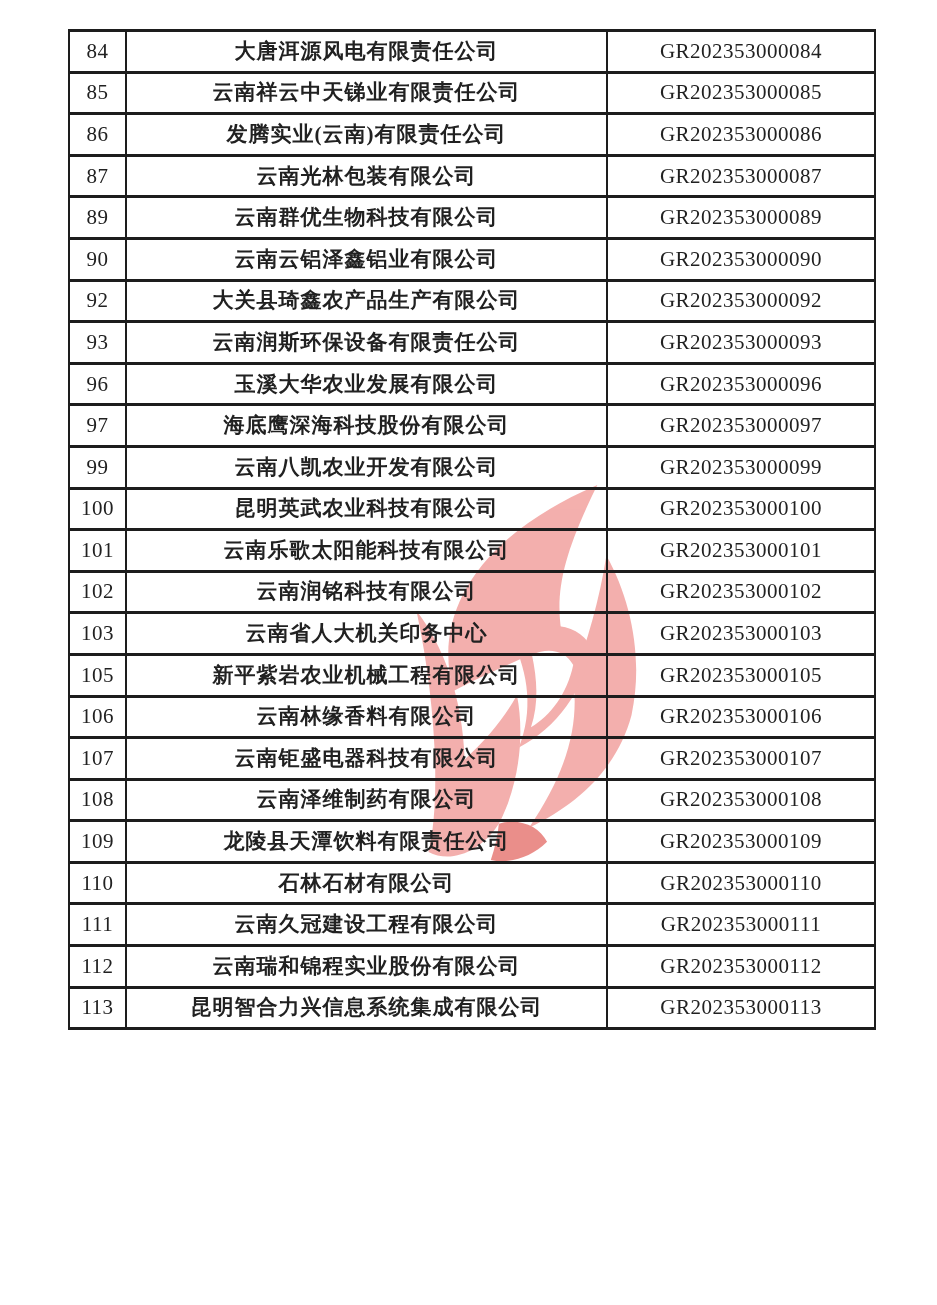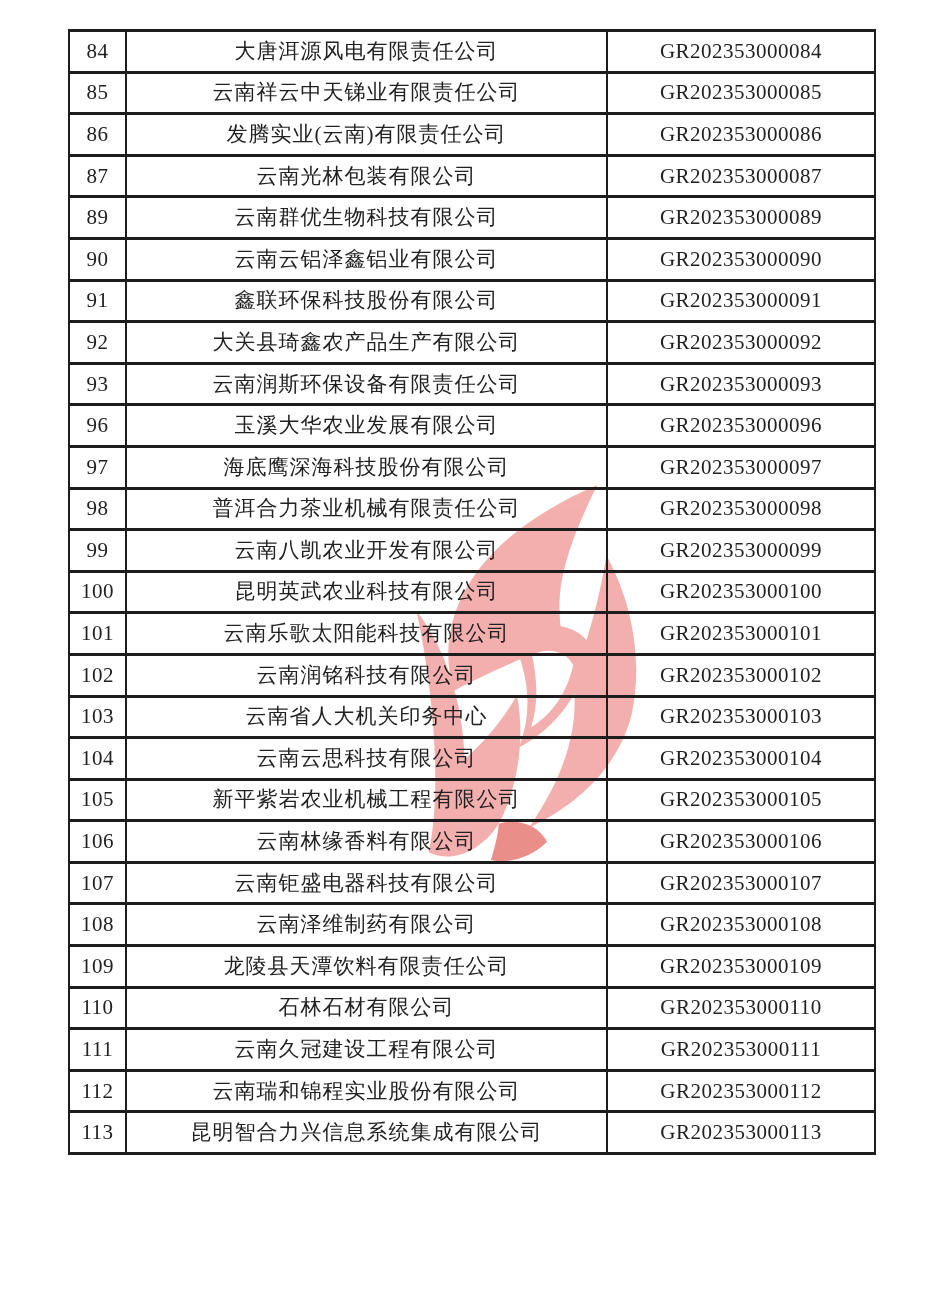--- a/index.html
+++ b/index.html
@@ -43,21 +43,21 @@
     height: 38.6px;
     font-size: 21px;
     line-height: 1.1;
     white-space: nowrap;
     overflow: hidden;
   }
   col.c1 { width: 57px; }
   col.c2 { width: 481px; }
   col.c3 { width: 268px; }
   td.cell-no { letter-spacing: 0.5px; }
-  td.cell-company { letter-spacing: 1px; }
+  td.cell-company { letter-spacing: 1px; font-weight: bold; }
   td.cell-cert { letter-spacing: 0.5px; }
 </style>
 </head>
 <body>
 
 <svg class="watermark" viewBox="0 0 240 396" aria-hidden="true">
   <g opacity="0.88">
 
     <path d="M43,218 C22,146 62,66 186,13 C152,82 142,122 152,168 C114,184 72,202 43,218 Z" fill="#f2a5a2"></path>
 
@@ -103,50 +103,40 @@
         <td class="cell-no">89</td>
         <td class="cell-company">云南群优生物科技有限公司</td>
         <td class="cell-cert">GR202353000089</td>
       </tr>
       <tr>
         <td class="cell-no">90</td>
         <td class="cell-company">云南云铝泽鑫铝业有限公司</td>
         <td class="cell-cert">GR202353000090</td>
       </tr>
       <tr>
-        <td class="cell-no">91</td>
-        <td class="cell-company">鑫联环保科技股份有限公司</td>
-        <td class="cell-cert">GR202353000091</td>
-      </tr>
-      <tr>
         <td class="cell-no">92</td>
         <td class="cell-company">大关县琦鑫农产品生产有限公司</td>
         <td class="cell-cert">GR202353000092</td>
       </tr>
       <tr>
         <td class="cell-no">93</td>
         <td class="cell-company">云南润斯环保设备有限责任公司</td>
         <td class="cell-cert">GR202353000093</td>
       </tr>
       <tr>
         <td class="cell-no">96</td>
         <td class="cell-company">玉溪大华农业发展有限公司</td>
         <td class="cell-cert">GR202353000096</td>
       </tr>
       <tr>
         <td class="cell-no">97</td>
         <td class="cell-company">海底鹰深海科技股份有限公司</td>
         <td class="cell-cert">GR202353000097</td>
       </tr>
       <tr>
-        <td class="cell-no">98</td>
-        <td class="cell-company">普洱合力茶业机械有限责任公司</td>
-        <td class="cell-cert">GR202353000098</td>
-      </tr>
-      <tr>
         <td class="cell-no">99</td>
         <td class="cell-company">云南八凯农业开发有限公司</td>
         <td class="cell-cert">GR202353000099</td>
       </tr>
       <tr>
         <td class="cell-no">100</td>
         <td class="cell-company">昆明英武农业科技有限公司</td>
         <td class="cell-cert">GR202353000100</td>
       </tr>
       <tr>
@@ -158,25 +148,20 @@
         <td class="cell-no">102</td>
         <td class="cell-company">云南润铭科技有限公司</td>
         <td class="cell-cert">GR202353000102</td>
       </tr>
       <tr>
         <td class="cell-no">103</td>
         <td class="cell-company">云南省人大机关印务中心</td>
         <td class="cell-cert">GR202353000103</td>
       </tr>
       <tr>
-        <td class="cell-no">104</td>
-        <td class="cell-company">云南云思科技有限公司</td>
-        <td class="cell-cert">GR202353000104</td>
-      </tr>
-      <tr>
         <td class="cell-no">105</td>
         <td class="cell-company">新平紫岩农业机械工程有限公司</td>
         <td class="cell-cert">GR202353000105</td>
       </tr>
       <tr>
         <td class="cell-no">106</td>
         <td class="cell-company">云南林缘香料有限公司</td>
         <td class="cell-cert">GR202353000106</td>
       </tr>
       <tr>

